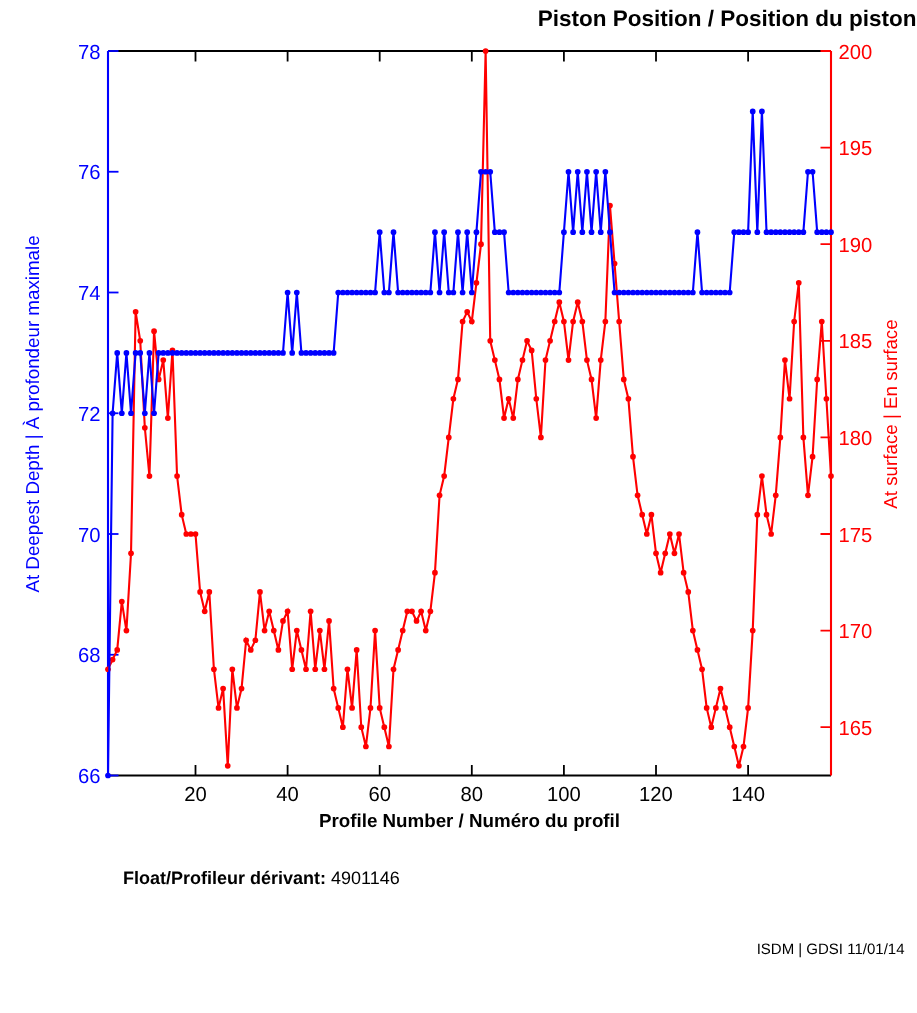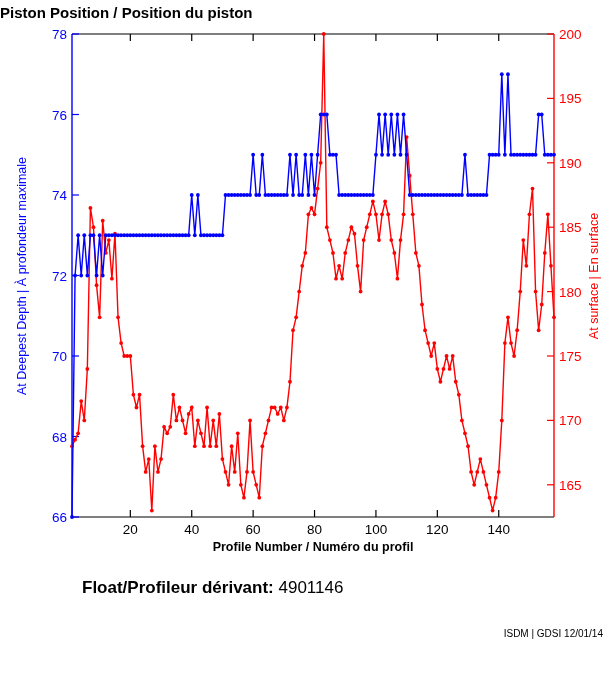--- a/index.html
+++ b/index.html
@@ -1,24 +1,24 @@
 <!DOCTYPE html>
 <html><head>
 <meta charset="utf-8">
 <style>
   html,body{margin:0;padding:0;background:#ffffff;}
   body{width:611px;height:675px;position:relative;
        font-family:"Liberation Sans","DejaVu Sans",sans-serif;
        -webkit-font-smoothing:none;}
   #figure{position:absolute;left:0;top:0;width:611px;height:675px;overflow:hidden;}
-  #chart-title{position:absolute;left:0;top:4px;width:611px;text-align:left;
+  #chart-title{position:absolute;left:0;top:4px;width:611px;text-align:right;
       font-size:15px;font-weight:bold;color:#000;letter-spacing:0px;}
   svg{position:absolute;left:0;top:0;}
   .axis-label{font-size:12.5px;}
-  .footer-line{position:absolute;font-size:17px;color:#000;white-space:nowrap;}
+  .footer-line{position:absolute;font-size:12px;color:#000;white-space:nowrap;}
   .footer-key{font-weight:bold;}
   #credit{position:absolute;right:8px;top:628px;font-size:10px;color:#000;}
 </style>
 </head>
 <body>
 
 <div id="figure">
 
   <div id="chart-title">Piston Position / Position du piston</div>
 
@@ -413,14 +413,14 @@
     <text id="xlabel" x="313" y="551" text-anchor="middle" class="axis-label" fill="#000000" font-weight="bold" font-size="14">Profile Number / Numéro du profil</text>
     <text id="ylabel-left" x="26" y="276" text-anchor="middle" class="axis-label" fill="#0000ff" transform="rotate(-90 26 276)">At Deepest Depth | À profondeur maximale</text>
     <text id="ylabel-right" x="598" y="276" text-anchor="middle" class="axis-label" fill="#ff0000" transform="rotate(-90 598 276)">At surface | En surface</text>
   </svg>
 
   <div class="footer-line" style="left:82px;top:578px;">
     <span class="footer-key">Float/Profileur dérivant:</span>
     <span>4901146</span>
   </div>
 
-  <div id="credit">ISDM | GDSI 12/01/14</div>
+  <div id="credit">ISDM | GDSI 11/01/14</div>
 </div>
 
 </body></html>

